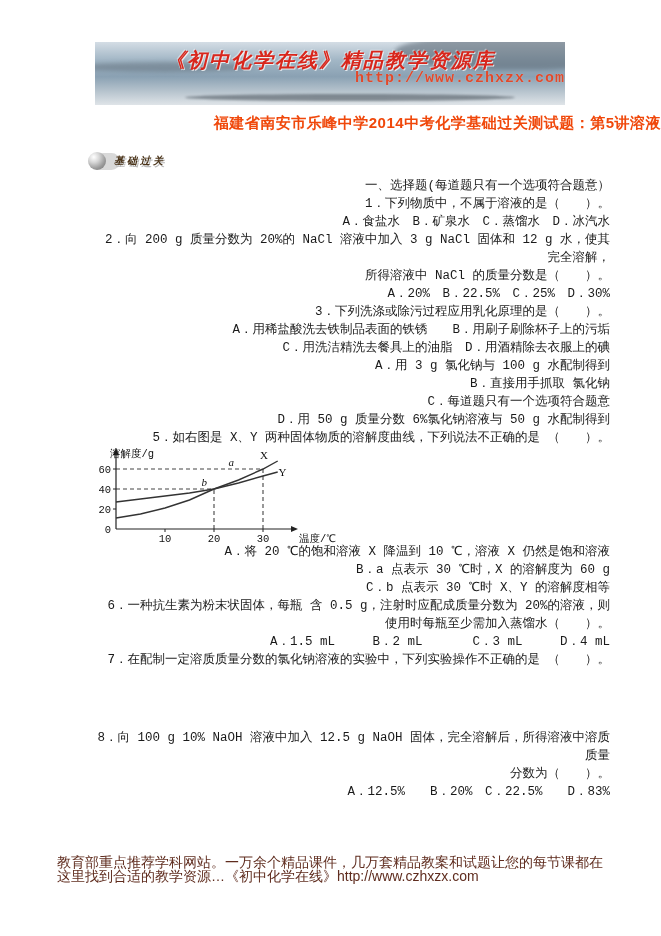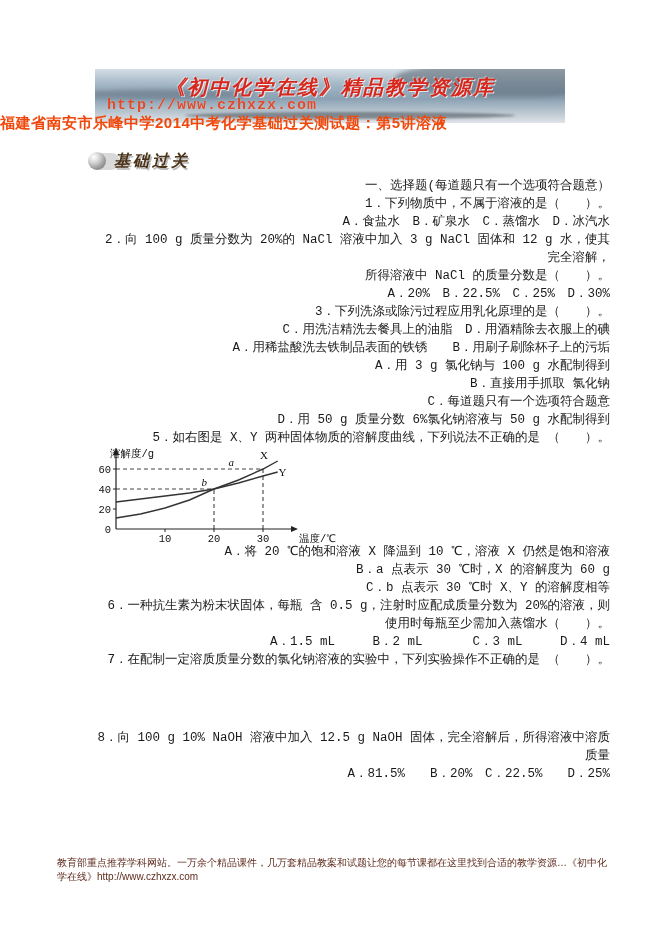--- a/index.html
+++ b/index.html
@@ -1,63 +1,63 @@
 <!DOCTYPE html>
 <html><head>
 <meta charset="utf-8">
 <style>
   html,body{margin:0;padding:0;background:#888;}
   .page{position:relative;width:661px;height:936px;background:#ffffff;overflow:hidden;
         font-family:"Liberation Mono","DejaVu Sans Mono",monospace;color:#1a1a1a;margin:0 auto;}
 
   
-  .banner{position:absolute;left:95px;top:42px;width:470px;height:54px;overflow:hidden;
-          background:linear-gradient(180deg,#d4dde5 0%,#a3b7c6 28%,#8aa1b3 55%,#b6c3cd 78%,#dfe4e8 100%);margin-top:27px;}
+  .banner{position:absolute;left:95px;top:42px;width:470px;height:63px;overflow:hidden;
+          background:linear-gradient(180deg,#d4dde5 0%,#a3b7c6 28%,#8aa1b3 55%,#b6c3cd 78%,#dfe4e8 100%);}
   .banner .ridge{position:absolute;right:-30px;top:-6px;width:200px;height:34px;
           background:#55626e;opacity:.55;border-radius:50% 40% 30% 60%;filter:blur(2px);}
   .banner .ridge2{position:absolute;left:-20px;top:20px;width:180px;height:10px;
           background:#4a545e;opacity:.35;border-radius:50%;filter:blur(2px);}
   .banner .streak{position:absolute;left:90px;bottom:4px;width:330px;height:7px;
           background:#39434c;opacity:.5;border-radius:50%;filter:blur(1px);}
   .banner-title{position:absolute;left:0;right:0;top:5px;text-align:center;
           font-family:"Liberation Serif","DejaVu Serif",serif;font-weight:bold;font-style:italic;
           font-size:20px;letter-spacing:2px;color:#d9261c;
           text-shadow:1px 1px 0 rgba(255,255,255,.75),-1px -1px 0 rgba(255,255,255,.4);}
-  .banner-url{position:absolute;left:12px;right:0;top:28px;text-align:left;
+  .banner-url{position:absolute;left:12px;right:0;top:28px;text-align:right;
           font-weight:bold;font-size:15px;color:#e1492b;letter-spacing:1px;
           text-shadow:0 0 1px rgba(255,255,255,.5);}
 
   
-  .doc-title{position:absolute;left:0;right:0;top:114px;text-align:left;
+  .doc-title{position:absolute;left:0;right:0;top:114px;text-align:right;
           font-family:"Liberation Sans","DejaVu Sans",sans-serif;
           font-weight:bold;font-size:15px;color:#f0480b;letter-spacing:.5px;}
 
   
   .badge{position:absolute;left:88px;top:150px;height:22px;display:flex;align-items:center;}
   .badge .pill{position:absolute;left:2px;top:3px;width:30px;height:17px;background:#d9d9d9;
           border-radius:9px;}
   .badge .ball{position:relative;width:18px;height:18px;border-radius:50%;margin-right:8px;
           background:radial-gradient(circle at 32% 28%,#ffffff 0%,#d8d8d8 30%,#9a9a9a 65%,#6e6e6e 100%);}
   .badge .label{position:relative;font-family:"Liberation Serif","DejaVu Serif",serif;
-          font-weight:bold;font-style:italic;font-size:16px;color:#4a3318;letter-spacing:3px;
+          font-weight:bold;font-style:italic;font-size:10px;color:#4a3318;letter-spacing:3px;
           text-shadow:1.5px 1.5px 0 #b9b9b9;}
 
   
   .body-text{position:absolute;left:62px;top:177px;width:548px;font-size:12.5px;line-height:18px;}
   .body-text .line{white-space:pre-wrap;text-align:right;}
   .body-text .ind1{padding-left:26px;}
   .body-text .ind2{padding-left:33px;}
   .body-text .gap{margin-top:60px;}
 
   
   .chart-wrap{margin-left:26px;height:96px;width:250px;}
   .chart-wrap svg{display:block;}
 
   
-  .footer{position:absolute;left:57px;top:856px;width:552px;font-size:10px;line-height:13.5px;
+  .footer{position:absolute;left:57px;top:856px;width:552px;font-size:14px;line-height:13.5px;
           color:#5f2c1e;white-space:pre-wrap;font-family:"Liberation Sans","DejaVu Sans",sans-serif;}
 </style>
 </head>
 <body>
 
 <div class="page">
 
   <div class="banner">
     <div class="ridge"></div>
     <div class="ridge2"></div>
@@ -72,26 +72,26 @@
     <span class="pill"></span>
     <span class="ball"></span>
     <span class="label">基础过关</span>
   </div>
 
   <div class="body-text">
     <div id="lines1">
         <div class="line ind1">一、选择题(每道题只有一个选项符合题意）</div>
         <div class="line ind1">1．下列物质中，不属于溶液的是（　　）。</div>
         <div class="line ind1">A．食盐水　B．矿泉水　C．蒸馏水　D．冰汽水</div>
-        <div class="line ind2">2．向 100 g 质量分数为 20%的 NaCl 溶液中加入 3 g NaCl 固体和 12 g 水，使其完全溶解，</div>
+        <div class="line ind2">2．向 200 g 质量分数为 20%的 NaCl 溶液中加入 3 g NaCl 固体和 12 g 水，使其完全溶解，</div>
         <div class="line ind0">所得溶液中 NaCl 的质量分数是（　　）。</div>
         <div class="line ind1">A．20%　B．22.5%　C．25%　D．30%</div>
         <div class="line ind1">3．下列洗涤或除污过程应用乳化原理的是（　　）。</div>
+        <div class="line ind1">A．用稀盐酸洗去铁制品表面的铁锈　　B．用刷子刷除杯子上的污垢</div>
         <div class="line ind1">C．用洗洁精洗去餐具上的油脂　D．用酒精除去衣服上的碘</div>
-        <div class="line ind1">A．用稀盐酸洗去铁制品表面的铁锈　　B．用刷子刷除杯子上的污垢</div>
         <div class="line ind1">A．用 3 g 氯化钠与 100 g 水配制得到</div>
         <div class="line ind1">B．直接用手抓取 氯化钠</div>
         <div class="line ind1">C．每道题只有一个选项符合题意</div>
         <div class="line ind1">D．用 50 g 质量分数 6%氯化钠溶液与 50 g 水配制得到</div>
         <div class="line ind1">5．如右图是 X、Y 两种固体物质的溶解度曲线，下列说法不正确的是 （　　）。</div>
       </div>
     <div class="chart-wrap">
       <svg id="chart-svg" width="250" height="96" viewBox="0 0 250 96">
           <line x1="28" y1="22" x2="175" y2="22" stroke="#444" stroke-width="1.1" stroke-dasharray="4 3"></line>
           <line x1="175" y1="82" x2="175" y2="22" stroke="#444" stroke-width="1.1" stroke-dasharray="4 3"></line>
@@ -126,19 +126,20 @@
     </div>
     <div id="lines2">
         <div class="line ind1">A．将 20 ℃的饱和溶液 X 降温到 10 ℃，溶液 X 仍然是饱和溶液</div>
         <div class="line ind1">B．a 点表示 30 ℃时，X 的溶解度为 60 g</div>
         <div class="line ind1">C．b 点表示 30 ℃时 X、Y 的溶解度相等</div>
         <div class="line ind2">6．一种抗生素为粉末状固体，每瓶 含 0.5 g，注射时应配成质量分数为 20%的溶液，则</div>
         <div class="line ind0">使用时每瓶至少需加入蒸馏水（　　）。</div>
         <div class="line ind1">A．1.5 mL　　　B．2 mL　　　　C．3 mL　　　D．4 mL</div>
         <div class="line ind1">7．在配制一定溶质质量分数的氯化钠溶液的实验中，下列实验操作不正确的是 （　　）。</div>
         <div class="line ind2 gap">8．向 100 g 10% NaOH 溶液中加入 12.5 g NaOH 固体，完全溶解后，所得溶液中溶质质量</div>
-        <div class="line ind1">A．81.5%　　B．20%　C．22.5%　　D．25%</div>
+        <div class="line ind0">分数为（　　）。</div>
+        <div class="line ind1">A．12.5%　　B．20%　C．22.5%　　D．83%</div>
       </div>
   </div>
 
   <div class="footer">教育部重点推荐学科网站。一万余个精品课件，几万套精品教案和试题让您的每节课都在这里找到合适的教学资源…《初中化学在线》http://www.czhxzx.com</div>
 
 </div>
 
 </body></html>

